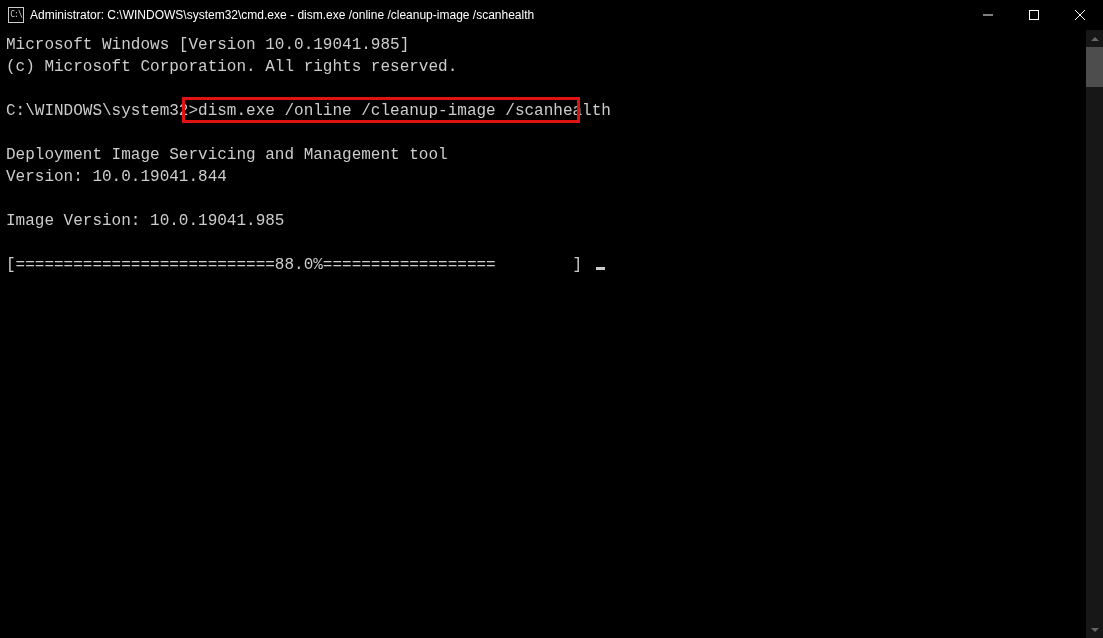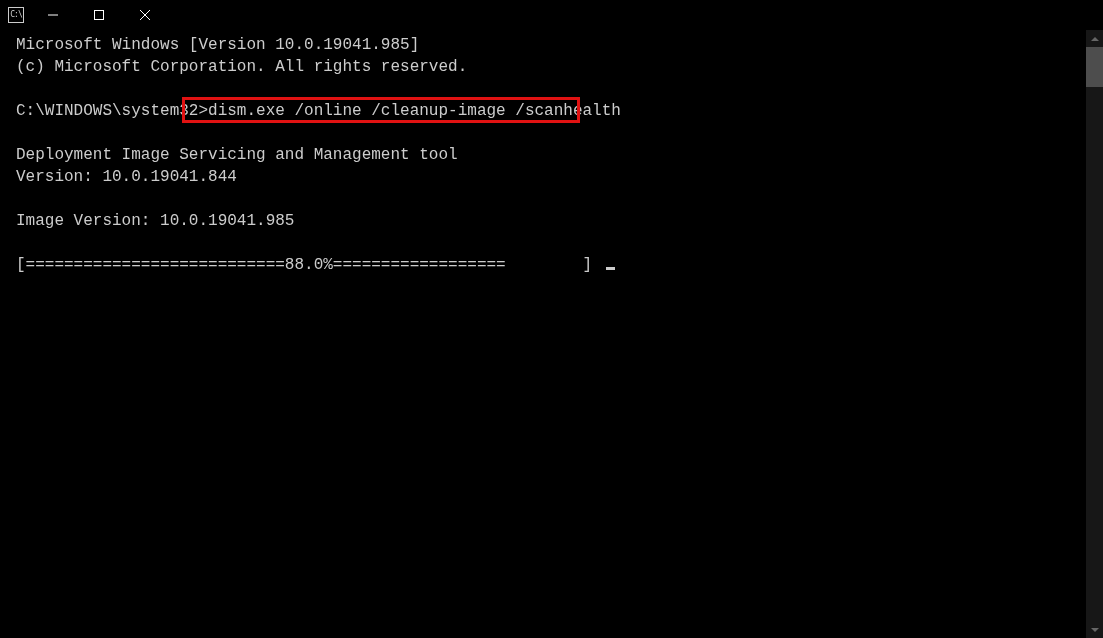--- a/index.html
+++ b/index.html
@@ -60,21 +60,21 @@
       justify-content:center;
       color:#fff;
       cursor:pointer;
     }
     .terminal {
       position:relative;
       flex:1;
       color:#ccc;
       font-size:16px;
       line-height:22px;
-      padding:4px 0 0 16px;
+      padding:4px 0 0 6px;
       white-space:pre;
       letter-spacing:0;
     }
     .scrolltrack {
       position:absolute;
       top:30px;
       right:0;
       bottom:0;
       width:17px;
       background:#171717;
@@ -114,20 +114,21 @@
       margin-bottom:-1px;
     }
   </style>
 </head>
 <body>
 
 <div class="window">
 
   <div class="titlebar">
     <div class="icon">C:\</div>
+    <div class="title">Administrator: C:\WINDOWS\system32\cmd.exe - dism.exe  /online /cleanup-image /scanhealth</div>
     <div class="win-controls">
       <div class="win-btn">
         <svg width="10" height="10" viewBox="0 0 10 10">
             <path d="M0 5 H10" stroke="#fff" stroke-width="1"></path>
           </svg>
       </div>
       <div class="win-btn">
         <svg width="10" height="10" viewBox="0 0 10 10">
             <rect x="0.5" y="0.5" width="9" height="9" fill="none" stroke="#fff" stroke-width="1"></rect>
           </svg>

